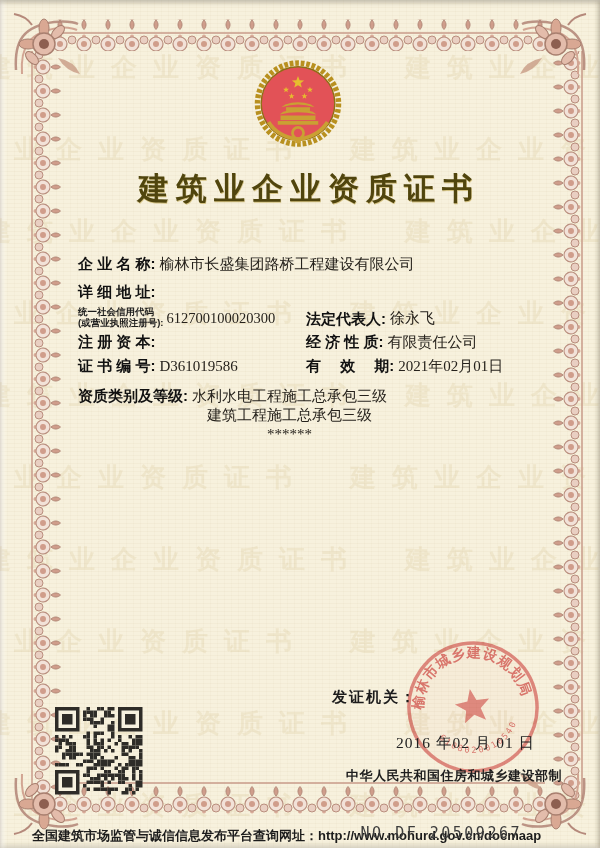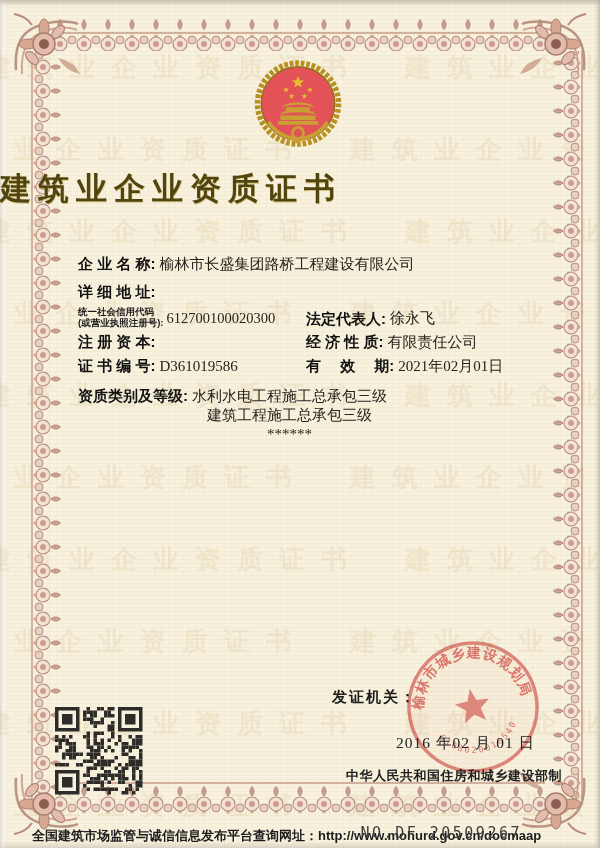--- a/index.html
+++ b/index.html
@@ -16,21 +16,21 @@
       inset 0 -3px 4px rgba(120,110,90,0.22);
     font-family:"Liberation Sans", sans-serif;
     color:#1c1c1c;
   }
   .abs{position:absolute;}
   .wm-layer{position:absolute;inset:0;z-index:0;overflow:hidden;}
   .wm-row{position:absolute;white-space:nowrap;font-size:26px;font-weight:bold;
           letter-spacing:16px;color:rgba(203,178,116,0.17);z-index:0;}
   .border-svg{position:absolute;left:0;top:0;z-index:1;pointer-events:none;}
   .emblem{left:252px;top:58px;width:92px;height:104px;z-index:2;}
-  .title{left:0;top:168px;width:480px;text-align:left;font-size:31px;font-weight:bold;
+  .title{left:0;top:168px;width:480px;text-align:right;font-size:31px;font-weight:bold;
          letter-spacing:7px;color:#50450e;z-index:2;
          text-shadow:0.6px 0.8px 0 rgba(186,158,62,0.55);}
   .subtitle{left:0;top:212px;width:600px;text-align:center;font-size:16px;font-weight:bold;
             letter-spacing:5px;color:#453c10;z-index:2;}
   .info{left:78px;top:254px;width:456px;font-size:15px;z-index:2;}
   .row{display:flex;align-items:baseline;line-height:19px;margin-bottom:8px;}
   .row3{align-items:flex-end;margin-bottom:4px;margin-top:-3px;}
   .row4,.row5{margin-bottom:4px;}
   .row5{margin-bottom:10px;}
   .half{flex:0 0 228px;display:flex;align-items:baseline;}

